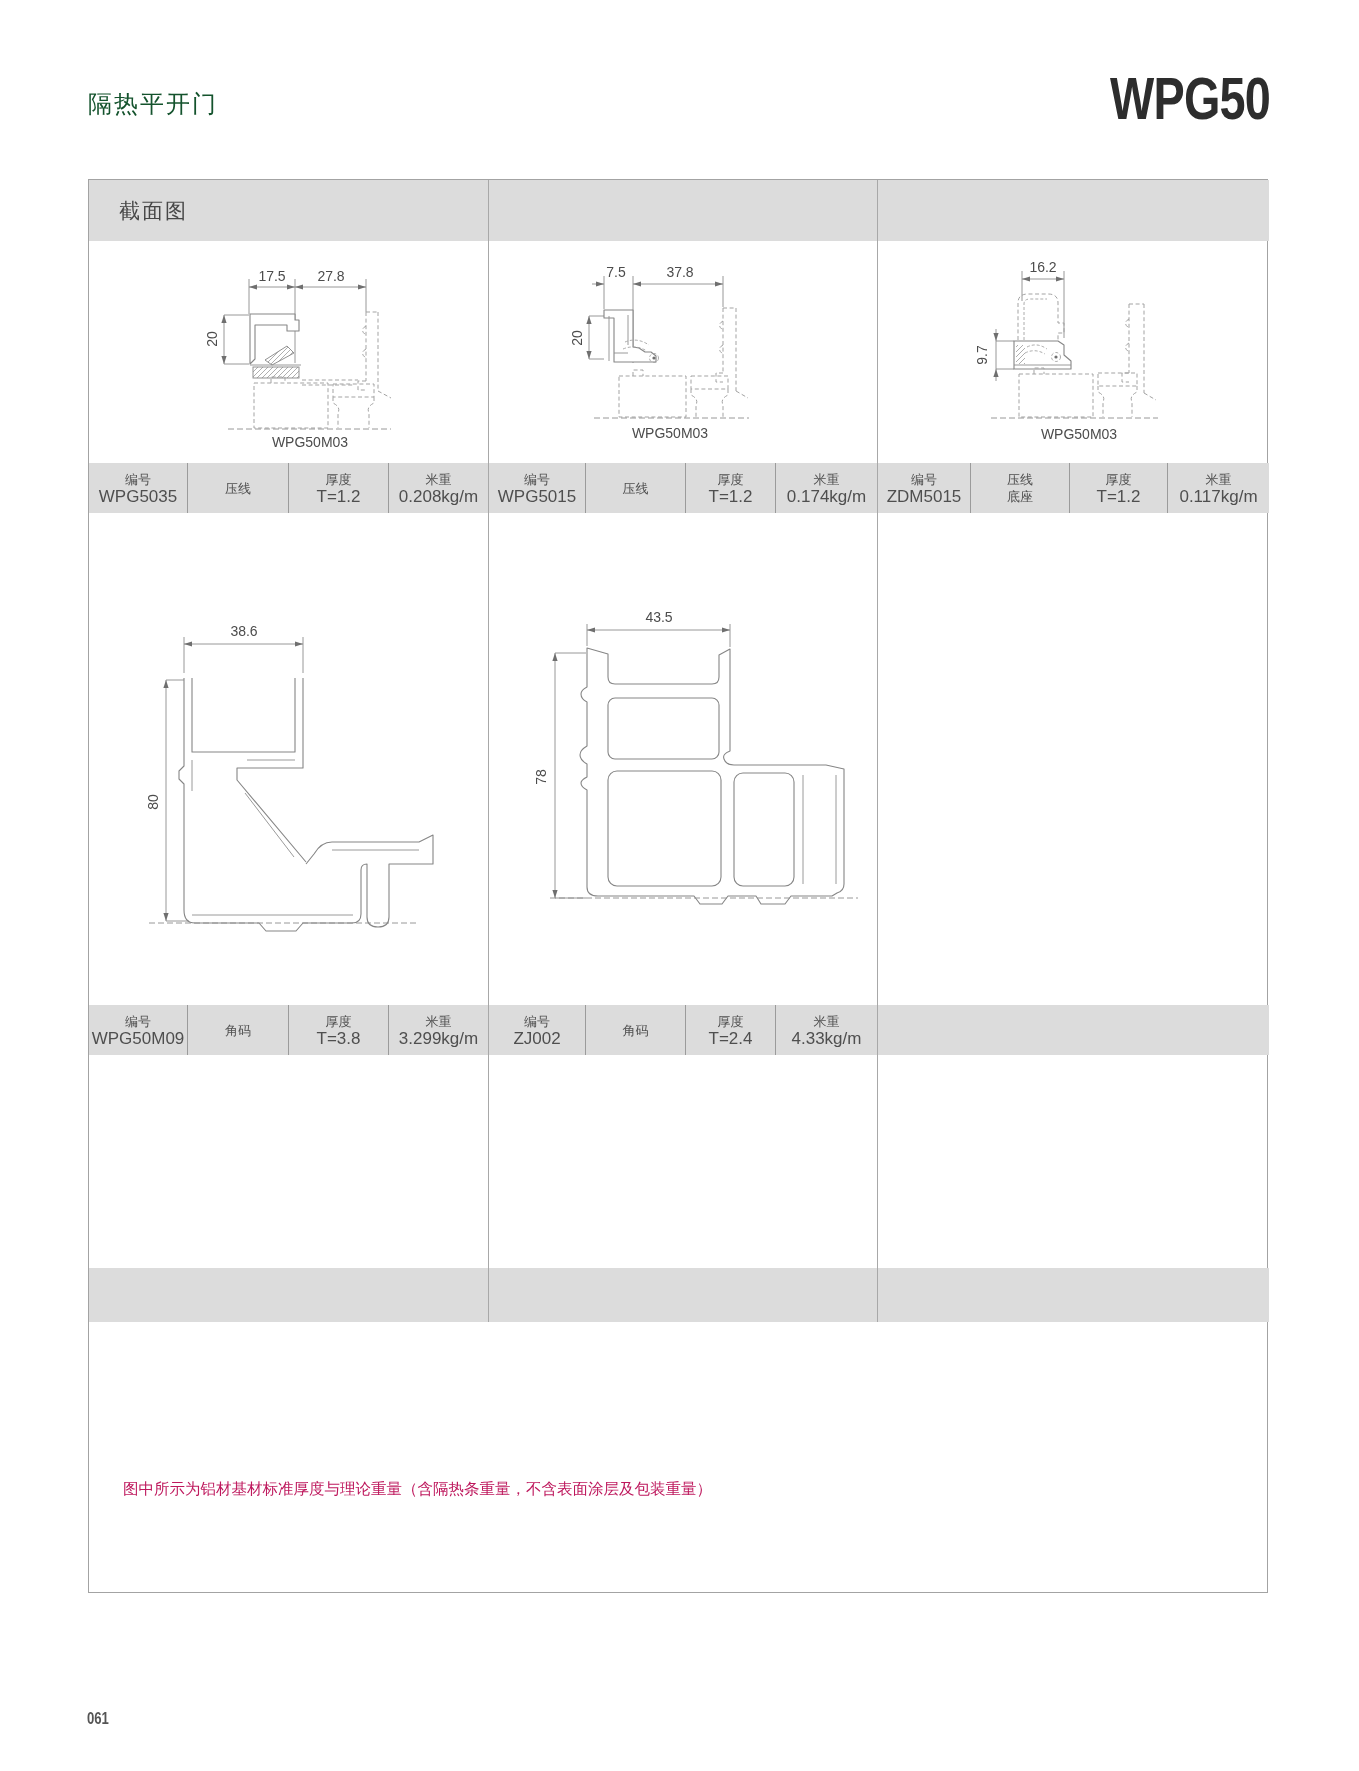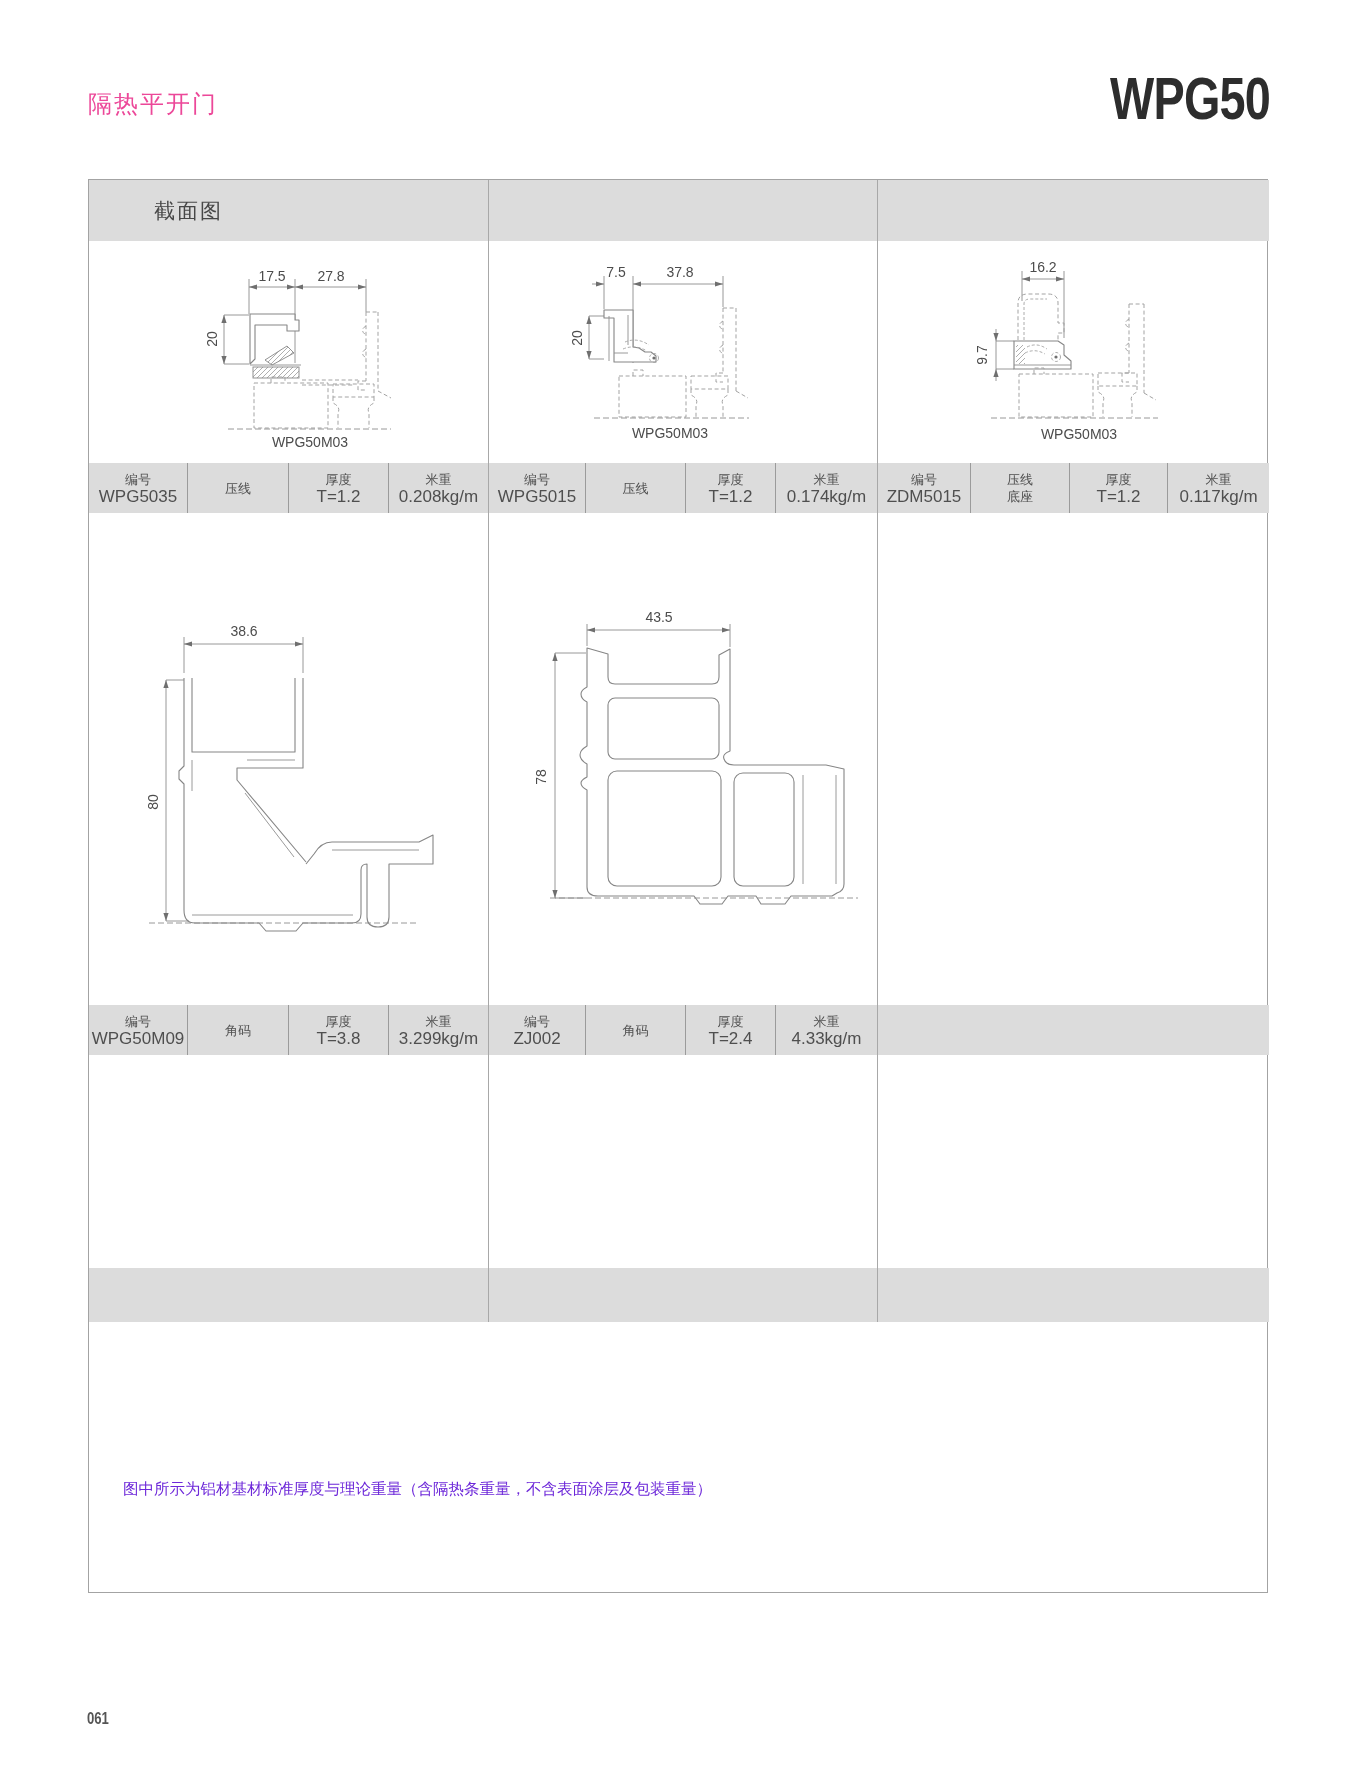--- a/index.html
+++ b/index.html
@@ -1,40 +1,40 @@
 <!DOCTYPE html>
 <html><head>
 <meta charset="utf-8">
 <style>
   html,body{margin:0;padding:0;background:#ffffff;}
   .page{position:relative;width:1359px;height:1771px;background:#ffffff;overflow:hidden;
         font-family:"Liberation Sans","DejaVu Sans",sans-serif;color:#4a4a4a;}
-  .doc-title{position:absolute;left:88px;top:88px;font-size:24px;letter-spacing:2px;color:#ec4899;}
+  .doc-title{position:absolute;left:88px;top:88px;font-size:24px;letter-spacing:2px;color:#14532d;}
   .product-code{position:absolute;right:89px;top:64px;font-size:60px;font-weight:700;color:#2d2d2d;
         transform:scaleX(0.78);transform-origin:right center;letter-spacing:-1px;}
   .page-number{position:absolute;left:87px;top:1710px;font-size:16px;font-weight:700;color:#555;
         transform:scaleX(0.82);transform-origin:left center;}
 
   .spec-table{position:absolute;left:88px;top:179px;width:1180px;height:1414px;
         border:1px solid #a3a3a3;box-sizing:border-box;}
   .band{position:absolute;left:0;width:1180px;background:#dcdcdc;}
   .band.header{top:0;height:61px;}
   .band.spec1{top:283px;height:50px;}
   .band.spec2{top:825px;height:50px;}
   .band.footer{top:1088px;height:54px;}
   .col-divider{position:absolute;top:0;width:1px;height:1142px;background:#a8a8a8;}
-  .section-header{position:absolute;left:30px;top:17px;font-size:21px;letter-spacing:2px;color:#474747;margin-left:35px;}
+  .section-header{position:absolute;left:30px;top:17px;font-size:21px;letter-spacing:2px;color:#474747;}
 
   .cell-div{position:absolute;width:1px;height:50px;background:#9b9b9b;top:0;}
   .spec-cell{position:absolute;top:0;height:50px;display:flex;flex-direction:column;
         align-items:center;justify-content:center;line-height:17px;color:#4f4f4f;}
   .spec-cell .lab{font-size:13px;}
   .spec-cell .val{font-size:17px;}
 
-  .note-block{position:absolute;left:34px;top:1295px;font-size:15.5px;line-height:28px;color:#6d28d9;}
+  .note-block{position:absolute;left:34px;top:1295px;font-size:15.5px;line-height:28px;color:#be185d;}
 
   svg{position:absolute;overflow:visible;}
   svg text{font-family:"Liberation Sans","DejaVu Sans",sans-serif;font-size:14px;fill:#4c4c4c;}
   .solid{fill:none;stroke:#868686;stroke-width:1.1;stroke-linejoin:round;}
   .solidw{fill:#ffffff;stroke:#868686;stroke-width:1.1;stroke-linejoin:round;}
   .inner{fill:none;stroke:#8f8f8f;stroke-width:0.9;}
   .dash{fill:none;stroke:#a3a3a3;stroke-width:1;stroke-dasharray:4 2.6;}
   .dash2{fill:none;stroke:#a3a3a3;stroke-width:0.9;stroke-dasharray:3 2;}
   .dim{fill:none;stroke:#8c8c8c;stroke-width:0.9;}
   .arr{fill:#6f6f6f;stroke:none;}

